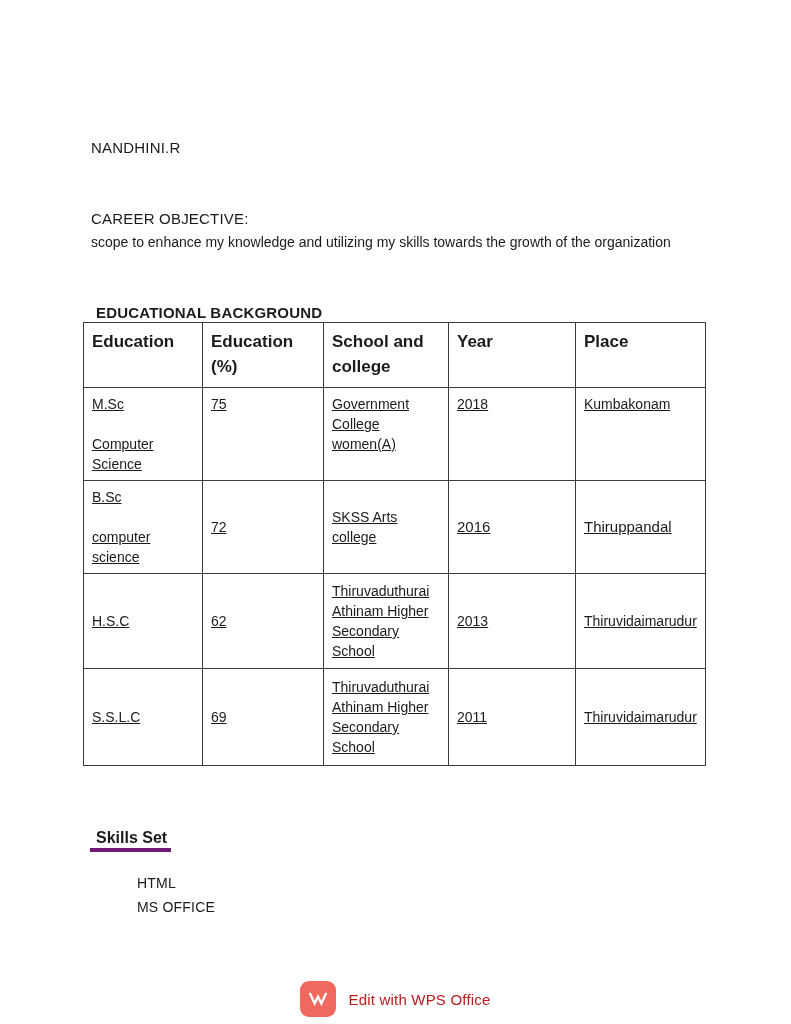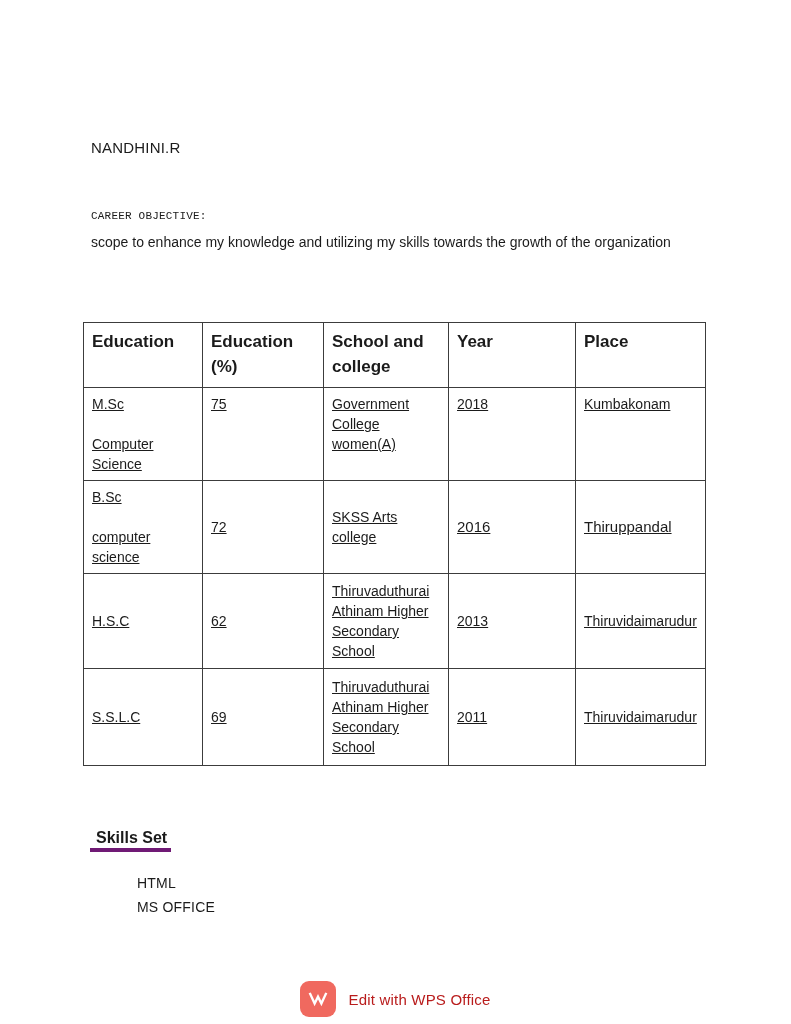--- a/index.html
+++ b/index.html
@@ -6,21 +6,21 @@
   .page{
     position:relative;
     width:791px;height:1024px;
     background:#ffffff;
     font-family:"Liberation Sans","DejaVu Sans",sans-serif;
     color:#1b1b1b;
     overflow:hidden;
   }
   .abs{position:absolute;}
   .doc-name{left:91px;top:139px;font-size:15px;letter-spacing:.2px;}
-  .co-heading{left:91px;top:210px;font-size:11px;letter-spacing:.2px;font-family:Liberation Mono, monospace;}
+  .co-heading{left:91px;top:210px;font-size:15px;letter-spacing:.2px;}
   .objective{left:91px;top:231px;width:614px;font-size:14px;line-height:23px;}
   .obj-line1{text-indent:58px;text-align:justify;text-align-last:justify;}
   .obj-line2{white-space:nowrap;}
   .edu-heading{left:96px;top:304px;font-size:15px;font-weight:bold;letter-spacing:.2px;}
 
   table.edu{
     position:absolute;left:83px;top:322px;
     border-collapse:collapse;table-layout:fixed;
     width:622px;
   }
@@ -71,20 +71,21 @@
 <div class="page">
 
   <div class="abs doc-name">NANDHINI.R</div>
 
   <div class="abs co-heading">CAREER OBJECTIVE:</div>
 
   <div class="abs objective">
     <div class="obj-line2">scope to enhance my knowledge and utilizing my skills towards the growth of the organization</div>
   </div>
 
+  <div class="abs edu-heading">EDUCATIONAL BACKGROUND</div>
 
   <table class="edu">
     <colgroup>
       <col style="width:119px">
         <col style="width:121px">
         <col style="width:125px">
         <col style="width:127px">
         <col style="width:130px">
     </colgroup>
     <tbody>

